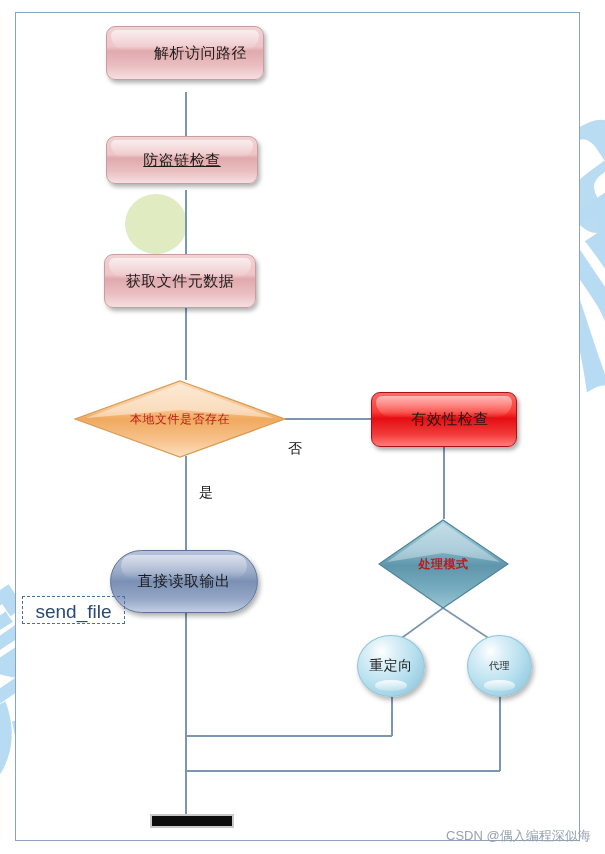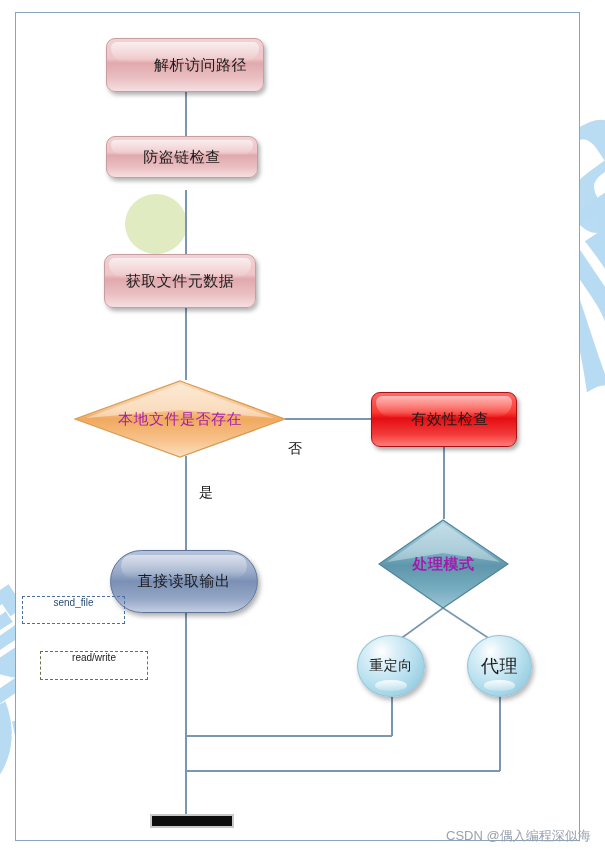--- a/index.html
+++ b/index.html
@@ -143,22 +143,22 @@
     left: 0; top: 0;
     width: 100%; height: 100%;
   }
   .diamond-label {
     position: absolute;
     left: 0; top: 0;
     width: 100%; height: 100%;
     display: flex;
     align-items: center;
     justify-content: center;
-    font-size: 15px;
-    color: #a21caf;
+    font-size: 12px;
+    color: #b91c1c;
     letter-spacing: 0.5px;
     z-index: 2;
     pointer-events: none;
   }
 
   
   .circle {
     border-radius: 50%;
     border: 1px solid #8fc4d8;
     background:
@@ -173,23 +173,23 @@
     border-radius: 50%;
     background: linear-gradient(to bottom, rgba(255,255,255,0.85), rgba(255,255,255,0.2));
     pointer-events: none;
   }
 
   
   .dashed-box {
     position: absolute;
     box-sizing: border-box;
     display: flex;
-    align-items: flex-start;
+    align-items: flex-end;
     justify-content: center;
-    font-size: 10px;
+    font-size: 19px;
     z-index: 7;
   }
   .dashed-blue {
     border: 1px dashed #4a6fa0;
     color: #2b4a70;
     background: rgba(255,255,255,0.0);
   }
   .dashed-olive {
     border: 1px dashed #6d7044;
     color: #1b1b1b;
@@ -280,25 +280,25 @@
   <div class="ln ln-v" style="left:185px; top:613px; height:208px;"></div>
 
   <div class="ln ln-v" style="left:391px; top:697px; height:39px;"></div>
 
   <div class="ln ln-h" style="left:185px; top:735px; width:207px;"></div>
 
   <div class="ln ln-v" style="left:499px; top:697px; height:74px;"></div>
 
   <div class="ln ln-h" style="left:185px; top:770px; width:315px;"></div>
 
-  <div class="node proc" style="left:106px; top:38px; width:158px; height:54px;padding-left:31px;">
+  <div class="node proc" style="left:106px; top:26px; width:158px; height:54px;padding-left:31px;">
     <span style="position:relative; z-index:2;">解析访问路径</span>
   </div>
 
-  <div class="node proc" style="left:106px; top:136px; width:152px; height:42px;">
+  <div class="node proc" style="left:106px; top:136px; width:152px; height:48px;text-decoration:underline;">
     <span style="position:relative; z-index:2;">防盗链检查</span>
   </div>
 
   <div class="node proc" style="left:104px; top:254px; width:152px; height:54px;">
     <span style="position:relative; z-index:2;">获取文件元数据</span>
   </div>
 
   <div class="diamond-wrap" style="left:74px; top:380px; width:212px; height:78px;">
     <svg class="diamond-shape" viewBox="0 0 212 78" preserveAspectRatio="none">
       <defs>
@@ -339,31 +339,28 @@
 
   <div class="node circle" style="left:357px; top:635px; width:68px; height:62px;">
     <span style="position:relative; z-index:2; font-size:14px;">重定向</span>
   </div>
 
   <div class="node pill" style="left:110px; top:550px; width:148px; height:63px;">
     <span style="position:relative; z-index:2;">直接读取输出</span>
   </div>
 
   <div class="node circle" style="left:467px; top:635px; width:65px; height:62px;">
-    <span style="position:relative; z-index:2; font-size:18px;">代理</span>
+    <span style="position:relative; z-index:2; font-size:10px;">代理</span>
   </div>
 
   <div class="edge-label" style="left:288px; top:440px;">否</div>
   <div class="edge-label" style="left:199px; top:484px;">是</div>
 
   <div class="dashed-box dashed-blue" style="left:22px; top:596px; width:103px; height:28px;">
     <span>send_file</span>
   </div>
 
-  <div class="dashed-box dashed-olive" style="left:40px; top:651px; width:108px; height:29px;">
-    <span>read/write</span>
-  </div>
 
   <div class="endbar" style="left:150px; top:814px; width:80px; height:10px;"></div>
 
   <div class="csdn" style="left:446px; top:827px;text-align:right;">CSDN @偶入编程深似海</div>
 
 </div>
 
 </body></html>

